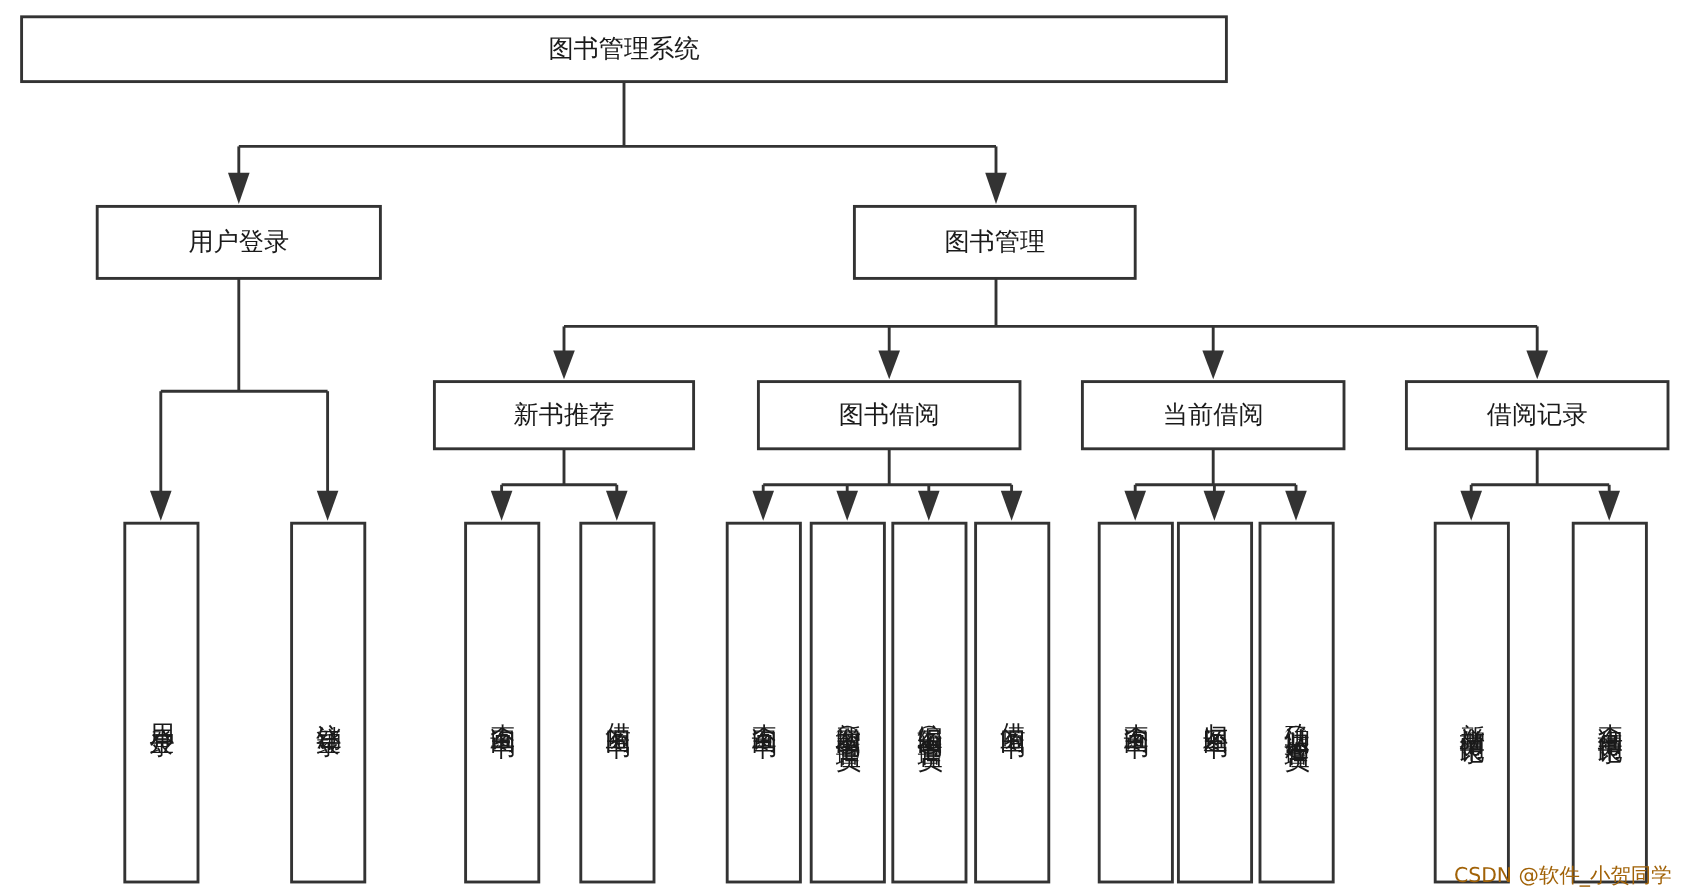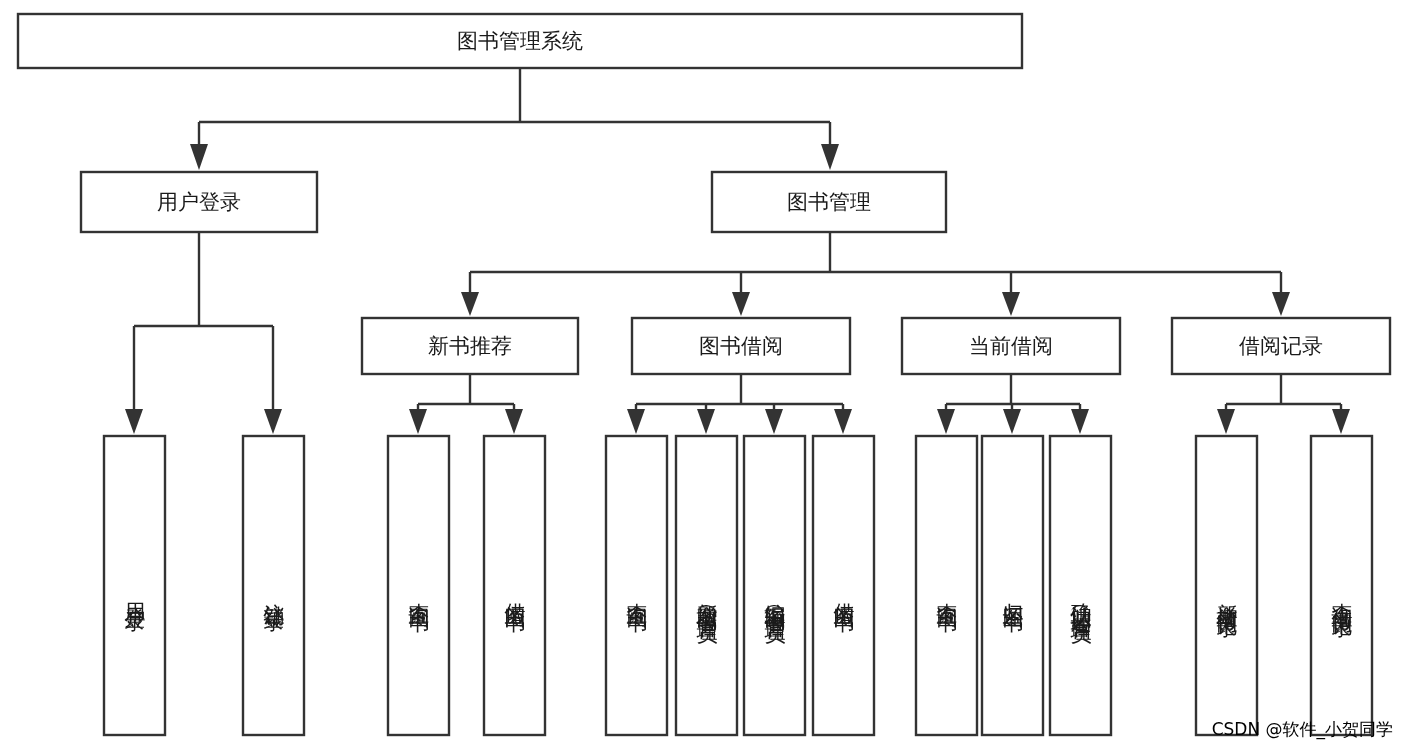--- a/index.html
+++ b/index.html
@@ -50,21 +50,21 @@
     text-orientation: upright;
     letter-spacing: 3px;
     dominant-baseline: central;
   }
   .watermark {
     position: absolute;
     right: 12px;
     bottom: 6px;
     font-family: "DejaVu Sans", "Liberation Sans", sans-serif;
     font-size: 17px;
-    color: #000000;
+    color: #a16207;
     white-space: nowrap;
     pointer-events: none;
     margin-top: 48px;
   }
 </style>
 </head>
 <body>
 
 <svg id="diagram" viewBox="0 0 1405 747" xmlns="http://www.w3.org/2000/svg">
 

